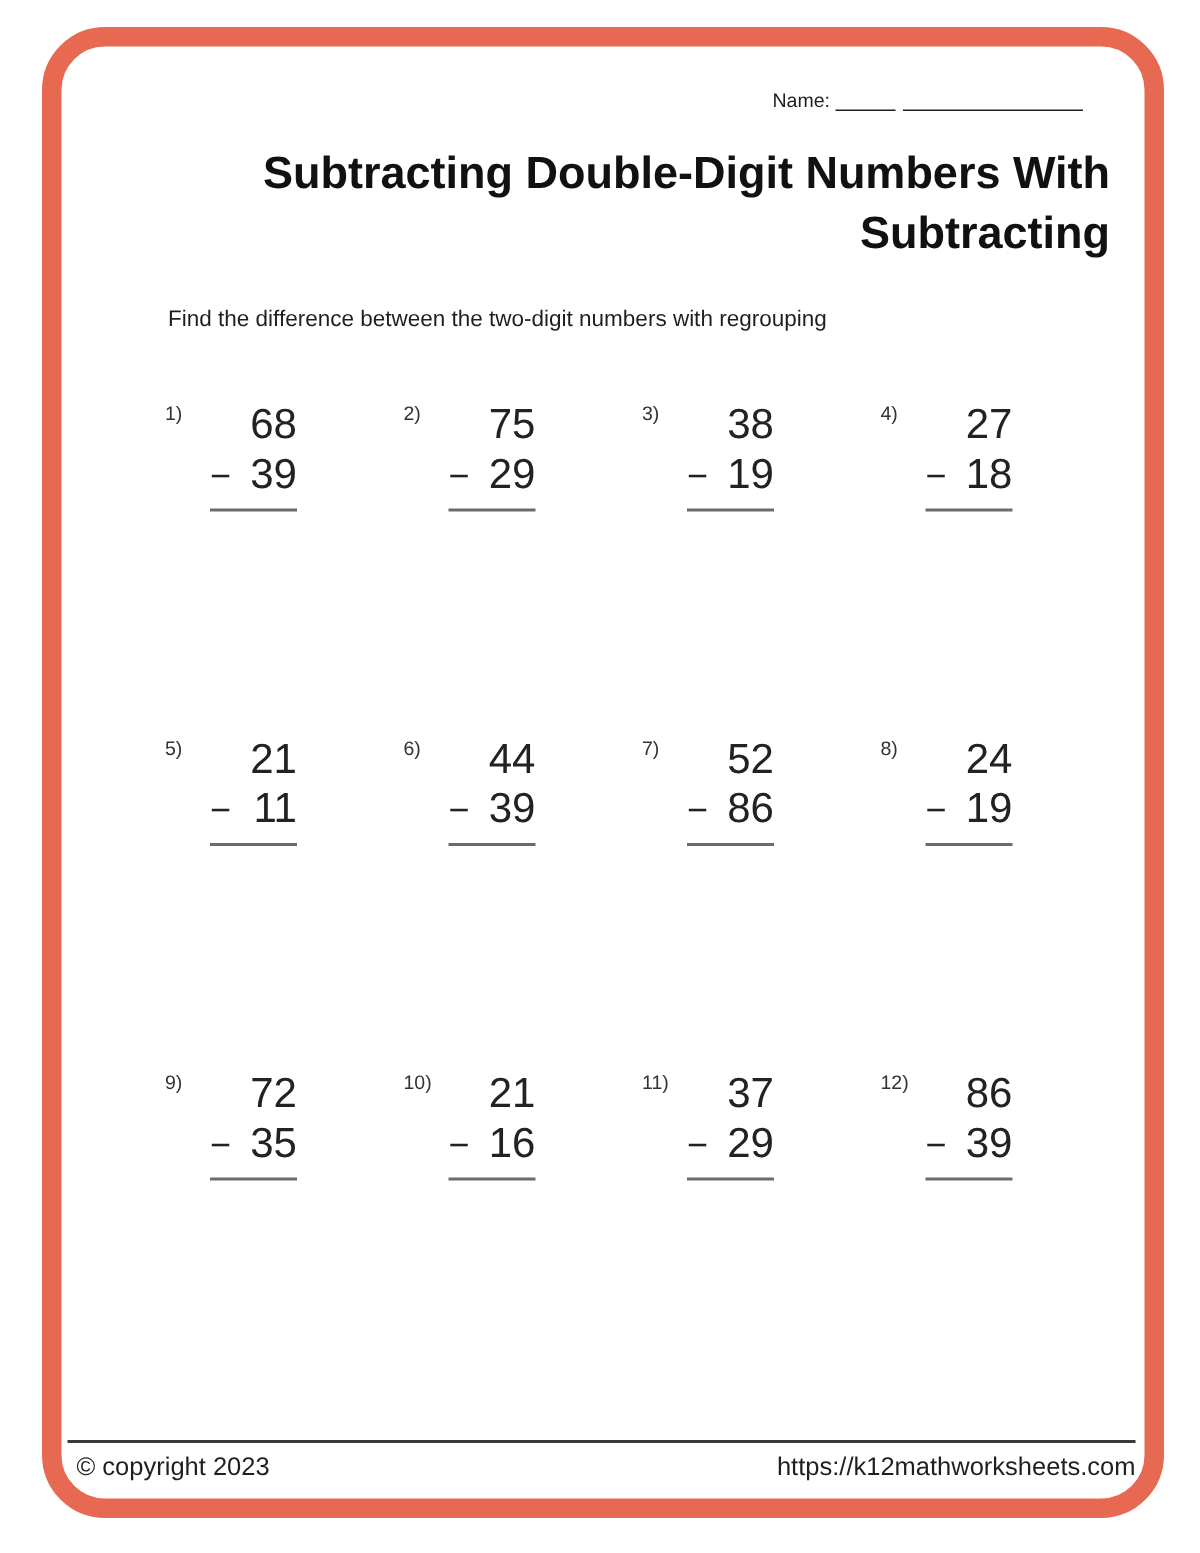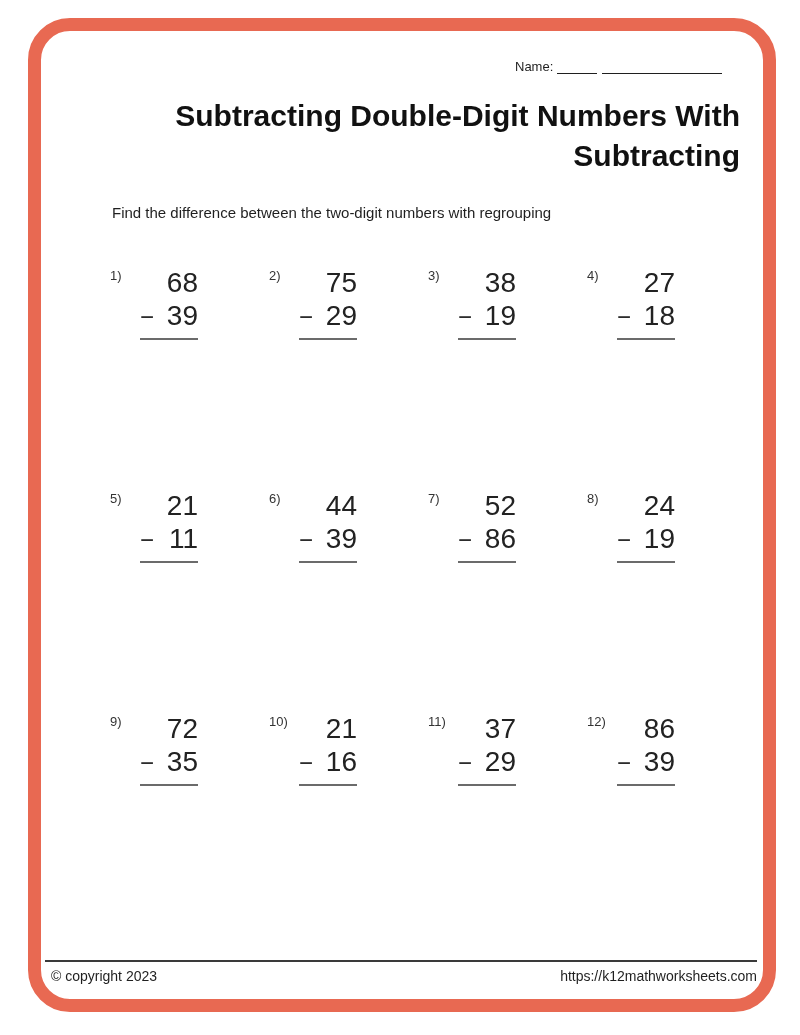--- a/index.html
+++ b/index.html
@@ -93,21 +93,21 @@
   .footer-rule {
     position: absolute;
     top: 960px; left: 45px;
     width: 712px; height: 2px;
     background: #3a3a3a;
   }
   .footer-text {
     position: absolute;
     top: 968px; left: 45px;
     width: 712px; height: 18px;
-    font-size: 14px;
+    font-size: 17px;
     color: #1f1f1f;
   }
   .footer-text .left   { position: absolute; left: 6px; }
   .footer-text .center { position: absolute; left: 0; right: 0; text-align: center; }
   .footer-text .right  { position: absolute; right: 0; }
 </style>
 </head>
 <body>
 
 <div class="frame"></div>

